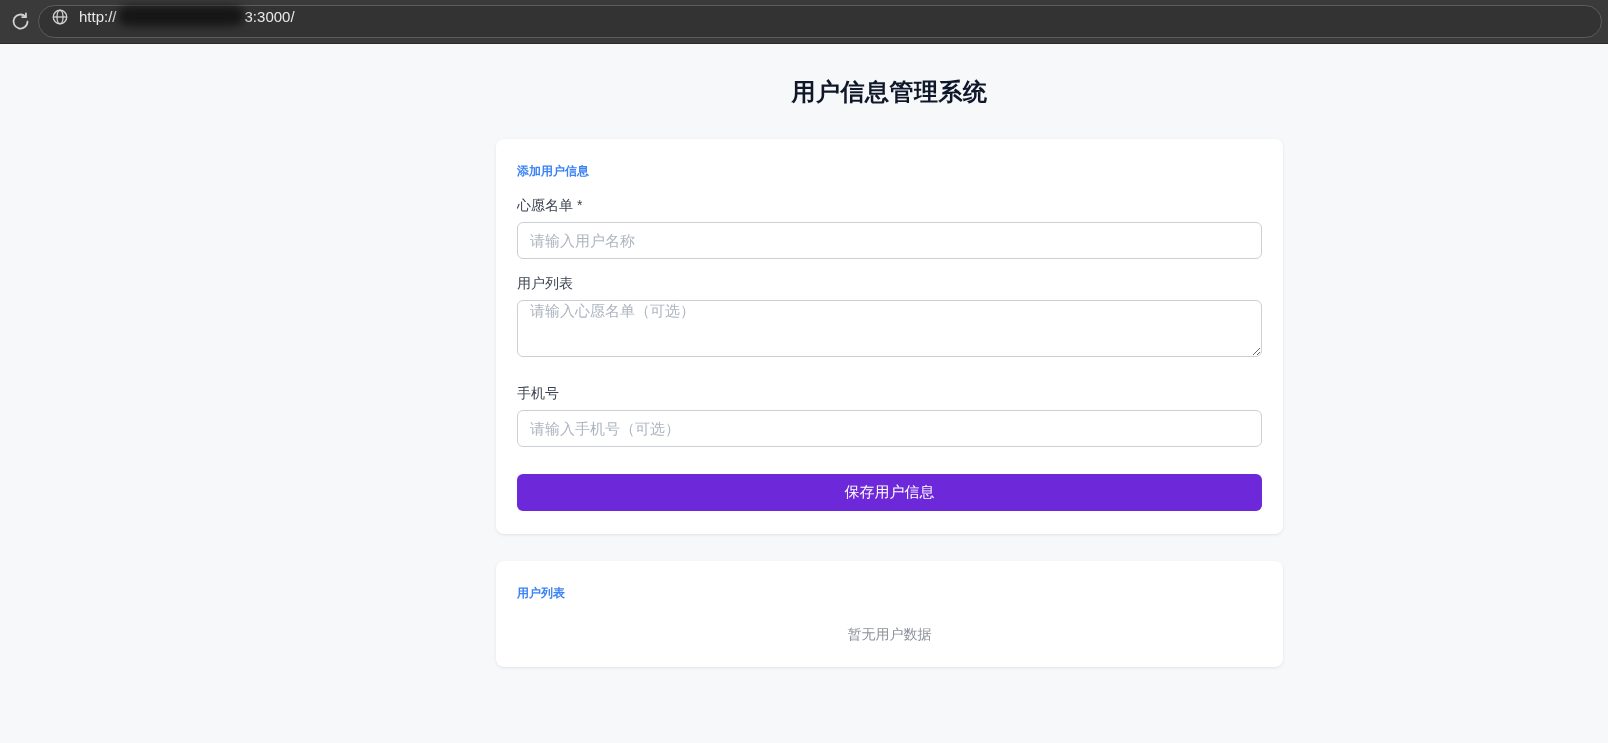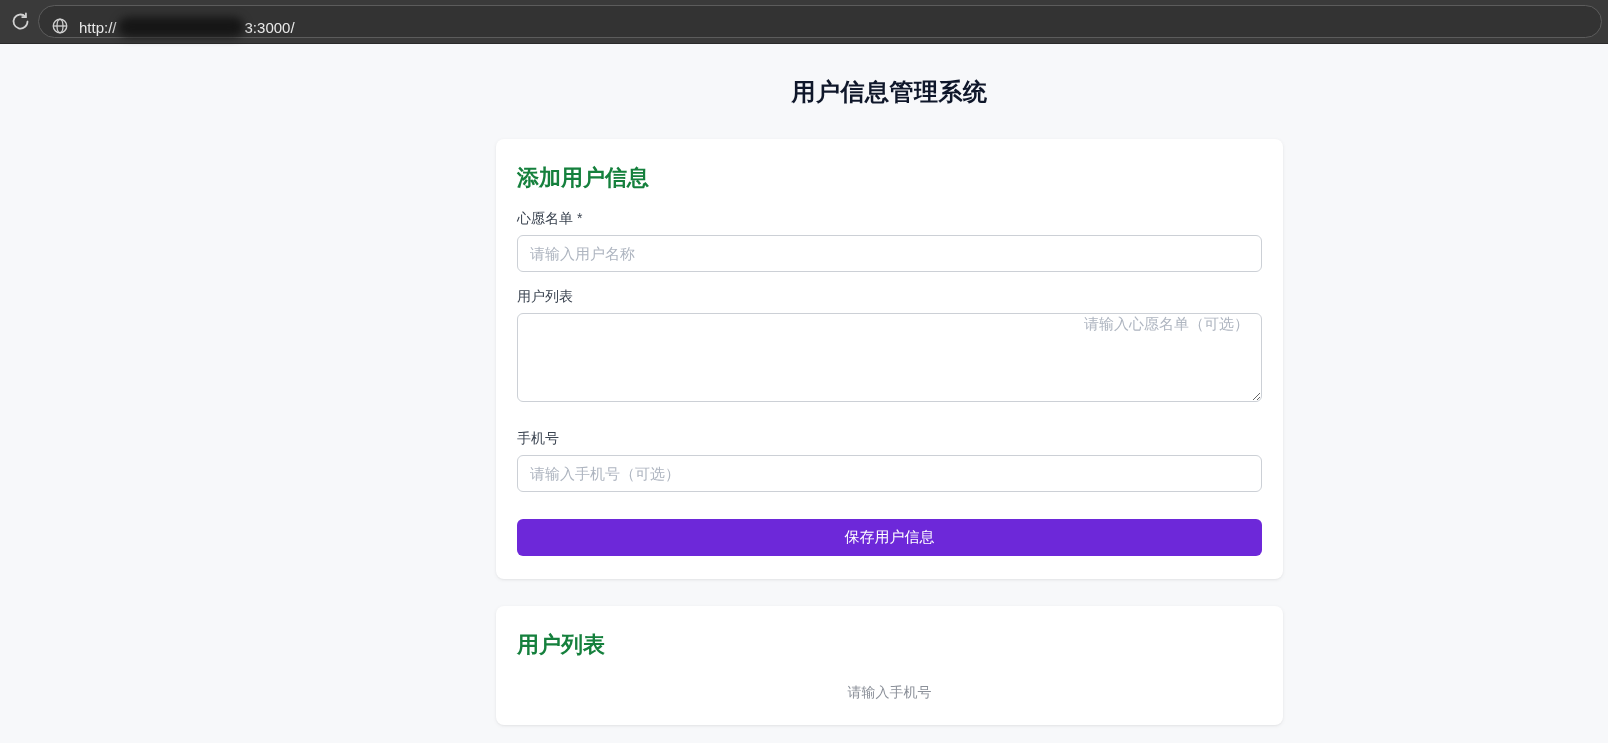--- a/index.html
+++ b/index.html
@@ -26,21 +26,21 @@
     flex: 0 0 auto;
   }
   .address-bar {
     flex: 1;
     height: 33px;
     margin-left: 2px;
     background: #333333;
     border: 1px solid #5c5c5c;
     border-radius: 17px;
     display: flex;
-    align-items: flex-end;
+    align-items: flex-start;
     padding: 0 14px 0 10px;
   }
   .globe-wrap {
     width: 22px; height: 22px;
     display: flex; align-items: center; justify-content: center;
     margin-right: 8px;
     flex: 0 0 auto;
   }
   .url-text {
     color: #e9e9e9;
@@ -76,23 +76,23 @@
   .card {
     background: #ffffff;
     border-radius: 8px;
     box-shadow: 0 1px 4px rgba(0,0,0,0.06), 0 1px 2px rgba(0,0,0,0.04);
     padding: 24px 21px 23px 21px;
   }
   .card-form { margin-top: 31px; }
   .card-list { margin-top: 27px; }
 
   .card-heading {
-    font-size: 22px;
+    font-size: 12px;
     font-weight: bold;
-    color: #15803d;
+    color: #3b82f6;
     margin-bottom: 17px;
   }
 
   .field { margin-bottom: 16px; }
   .field-textarea { margin-bottom: 24px; }
   .field-phone { margin-bottom: 27px; }
   .field label {
     display: block;
     font-size: 14px;
     color: #3a4350;
@@ -104,24 +104,23 @@
     border: 1px solid #ccd0d6;
     border-radius: 6px;
     background: #ffffff;
     font-size: 15px;
     color: #3b82f6;
     font-family: "Liberation Sans", sans-serif;
     padding: 0 12px;
   }
   .field input[type="text"] { height: 37px; }
   .field textarea {
-    height: 89px;
+    height: 57px;
     padding: 1px 12px;
     resize: both;
-    text-align: right;
   }
   .field input::placeholder,
   .field textarea::placeholder { color: #aeb5c0; opacity: 1; }
 
   .save-btn {
     display: block;
     width: 100%;
     height: 37px;
     border: none;
     border-radius: 6px;
@@ -185,16 +184,16 @@
     <div class="field field-phone">
       <label>手机号</label>
       <input type="text" placeholder="请输入手机号（可选）" style="">
     </div>
 
     <button class="save-btn">保存用户信息</button>
   </div>
 
   <div class="card card-list">
     <div class="card-heading">用户列表</div>
-    <div class="empty-state">请输入手机号</div>
+    <div class="empty-state">暂无用户数据</div>
   </div>
 
 </div>
 
 </body></html>

